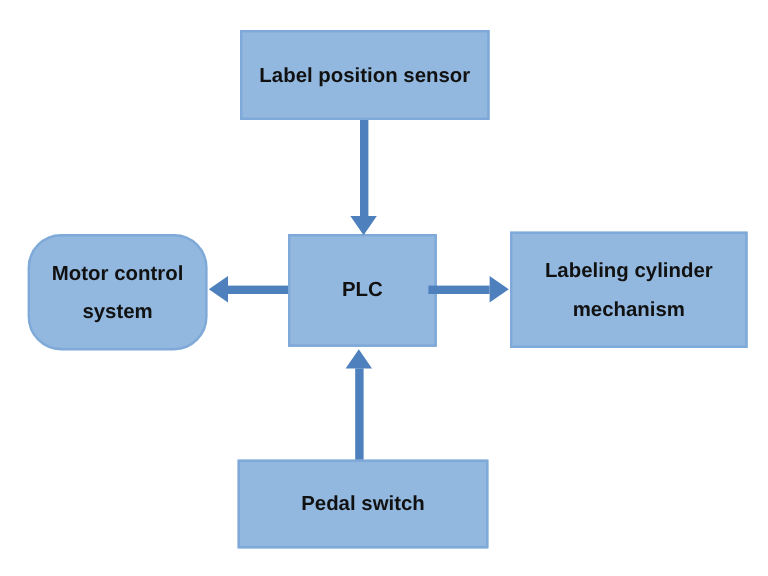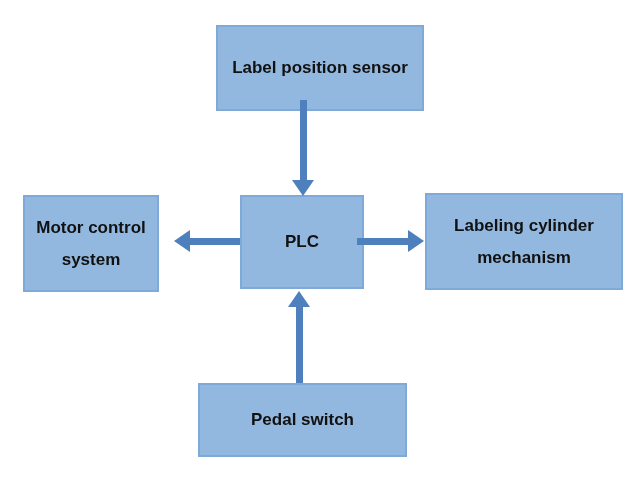--- a/index.html
+++ b/index.html
@@ -23,22 +23,22 @@
     display: flex;
     align-items: center;
     justify-content: center;
     text-align: center;
     font-weight: 700;
     font-size: 17px;
     line-height: 1.85;
     color: var(--text, #111111);
     padding: 2px 8px;
   }
-  .node-top    { left: 200px; top: 25px;  width: 208px; height: 86px; margin-left: 16px; }
-  .node-left   { left: 23px;  top: 195px; width: 136px; height: 97px; }
+  .node-top    { left: 200px; top: 25px;  width: 208px; height: 75px; }
+  .node-left   { left: 23px;  top: 195px; width: 150px; height: 97px; border-radius: 28px; }
   .node-center { left: 240px; top: 195px; width: 124px; height: 94px; }
   .node-right  { left: 425px; top: 193px; width: 198px; height: 97px; }
   .node-bottom { left: 198px; top: 383px; width: 209px; height: 74px; }
 
   .arrow-part { position: absolute; }
   .shaft { background: var(--arrow, #4d80bd); }
   .head  { width: 0; height: 0; }
 
   
   .shaft-down { left: 300px; top: 100px; width: 7px; height: 80px; }

